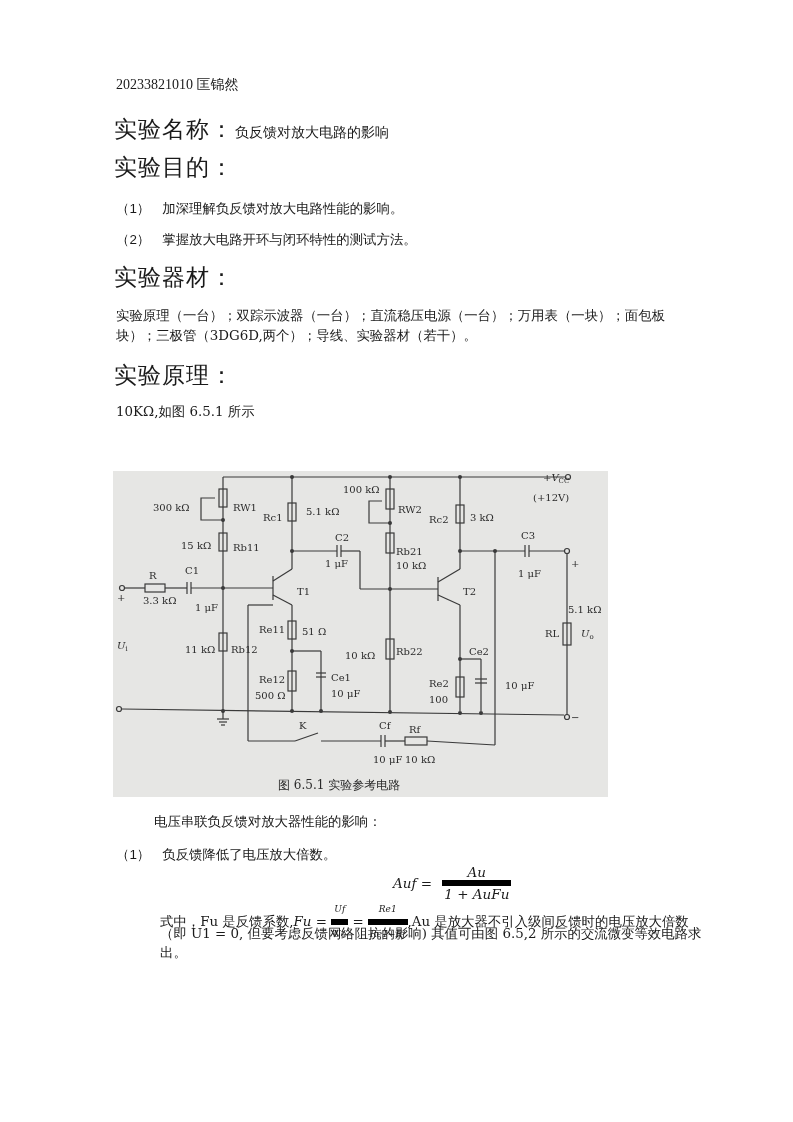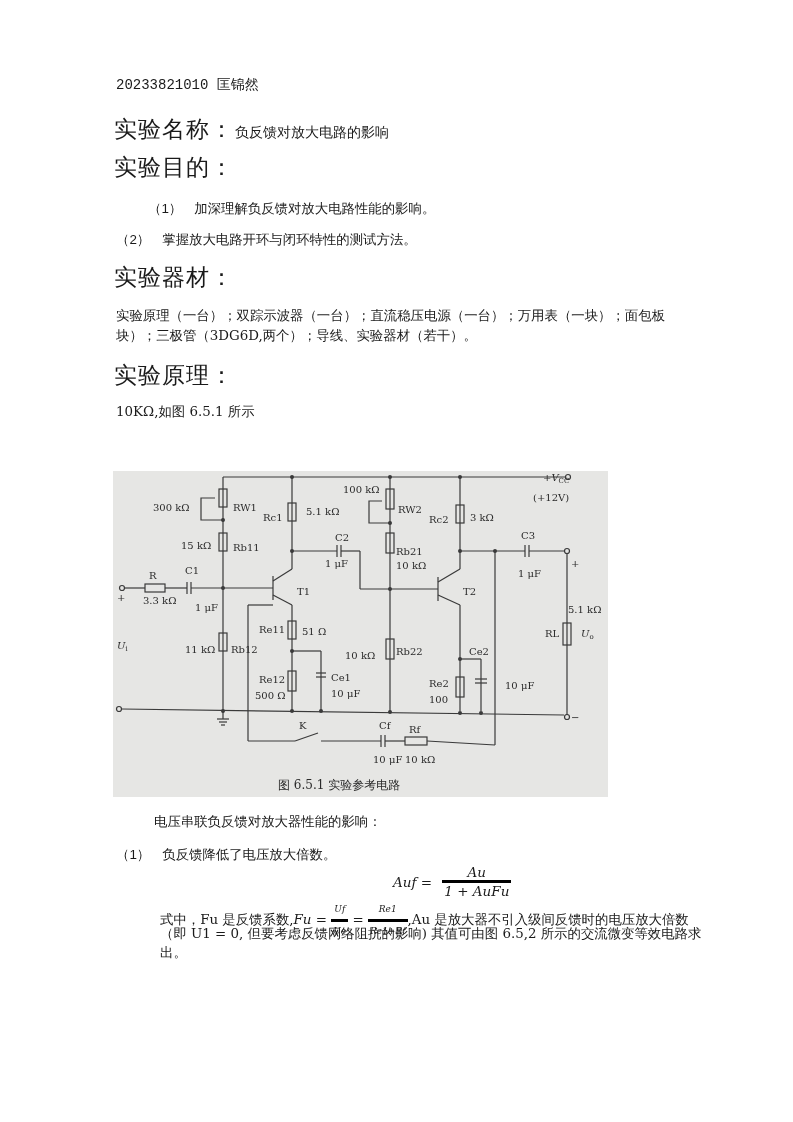--- a/index.html
+++ b/index.html
@@ -1,47 +1,47 @@
 <!DOCTYPE html>
 <html><head>
 <meta charset="utf-8">
 <style>
   html, body { margin: 0; padding: 0; background: #ffffff; }
   body { width: 793px; height: 1122px; position: relative; overflow: hidden;
          font-family: "DejaVu Serif", "Liberation Serif", serif; color: #1a1a1a; }
   .abs { position: absolute; }
-  .sans { font-family: Liberation Mono, monospace; }
+  .sans { font-family: Liberation Serif, serif; }
   .author { left: 116px; top: 76px; font-size: 14px; }
   .h1 { left: 114px; font-size: 23px; font-weight: normal; letter-spacing: 1px; }
   .h1 .sub { font-size: 14px; margin-left: 1px; letter-spacing: 0; }
   .body { font-size: 13.4px; line-height: 19px; }
   .list { left: 116px; font-size: 13.4px; }
   .list .num { font-family: "Liberation Sans", sans-serif; margin-right: 12px; }
   .para { left: 116px; width: 620px; font-size: 13.4px; line-height: 19.5px; text-align: justify; }
   .figure { left: 113px; top: 471px; width: 495px; height: 326px; background: #e6e6e4; overflow: hidden; }
   .figure svg { display: block; }
   .math { font-family: "DejaVu Serif", serif; font-style: italic; }
   .frac { display: inline-block; vertical-align: middle; text-align: center; }
-  .frac .n { display: block; padding: 0 2px; border-bottom: 3px solid #000000; font-style: italic; }
+  .frac .n { display: block; padding: 0 2px; border-bottom: 6px solid #000000; font-style: italic; }
   .frac .d { display: block; padding: 0 2px; }
 </style>
 </head>
 <body>
 
 <div>
 
   <div class="abs author sans">20233821010 匡锦然</div>
 
   <div class="abs h1" style="top:114px;">
     <span>实验名称：</span><span class="sub">负反馈对放大电路的影响</span>
   </div>
 
   <div class="abs h1" style="top:152px;">实验目的：</div>
 
-  <div class="abs list" style="top:200px;margin-left:32px;">
+  <div class="abs list" style="top:200px;">
     <span class="num">（1）</span><span>加深理解负反馈对放大电路性能的影响。</span>
   </div>
   <div class="abs list" style="top:231px;">
     <span class="num">（2）</span><span>掌握放大电路开环与闭环特性的测试方法。</span>
   </div>
 
   <div class="abs h1" style="top:262px;">实验器材：</div>
 
   <div class="abs para" style="top:306px;">
     <div>实验原理（一台）；双踪示波器（一台）；直流稳压电源（一台）；万用表（一块）；面包板</div>

